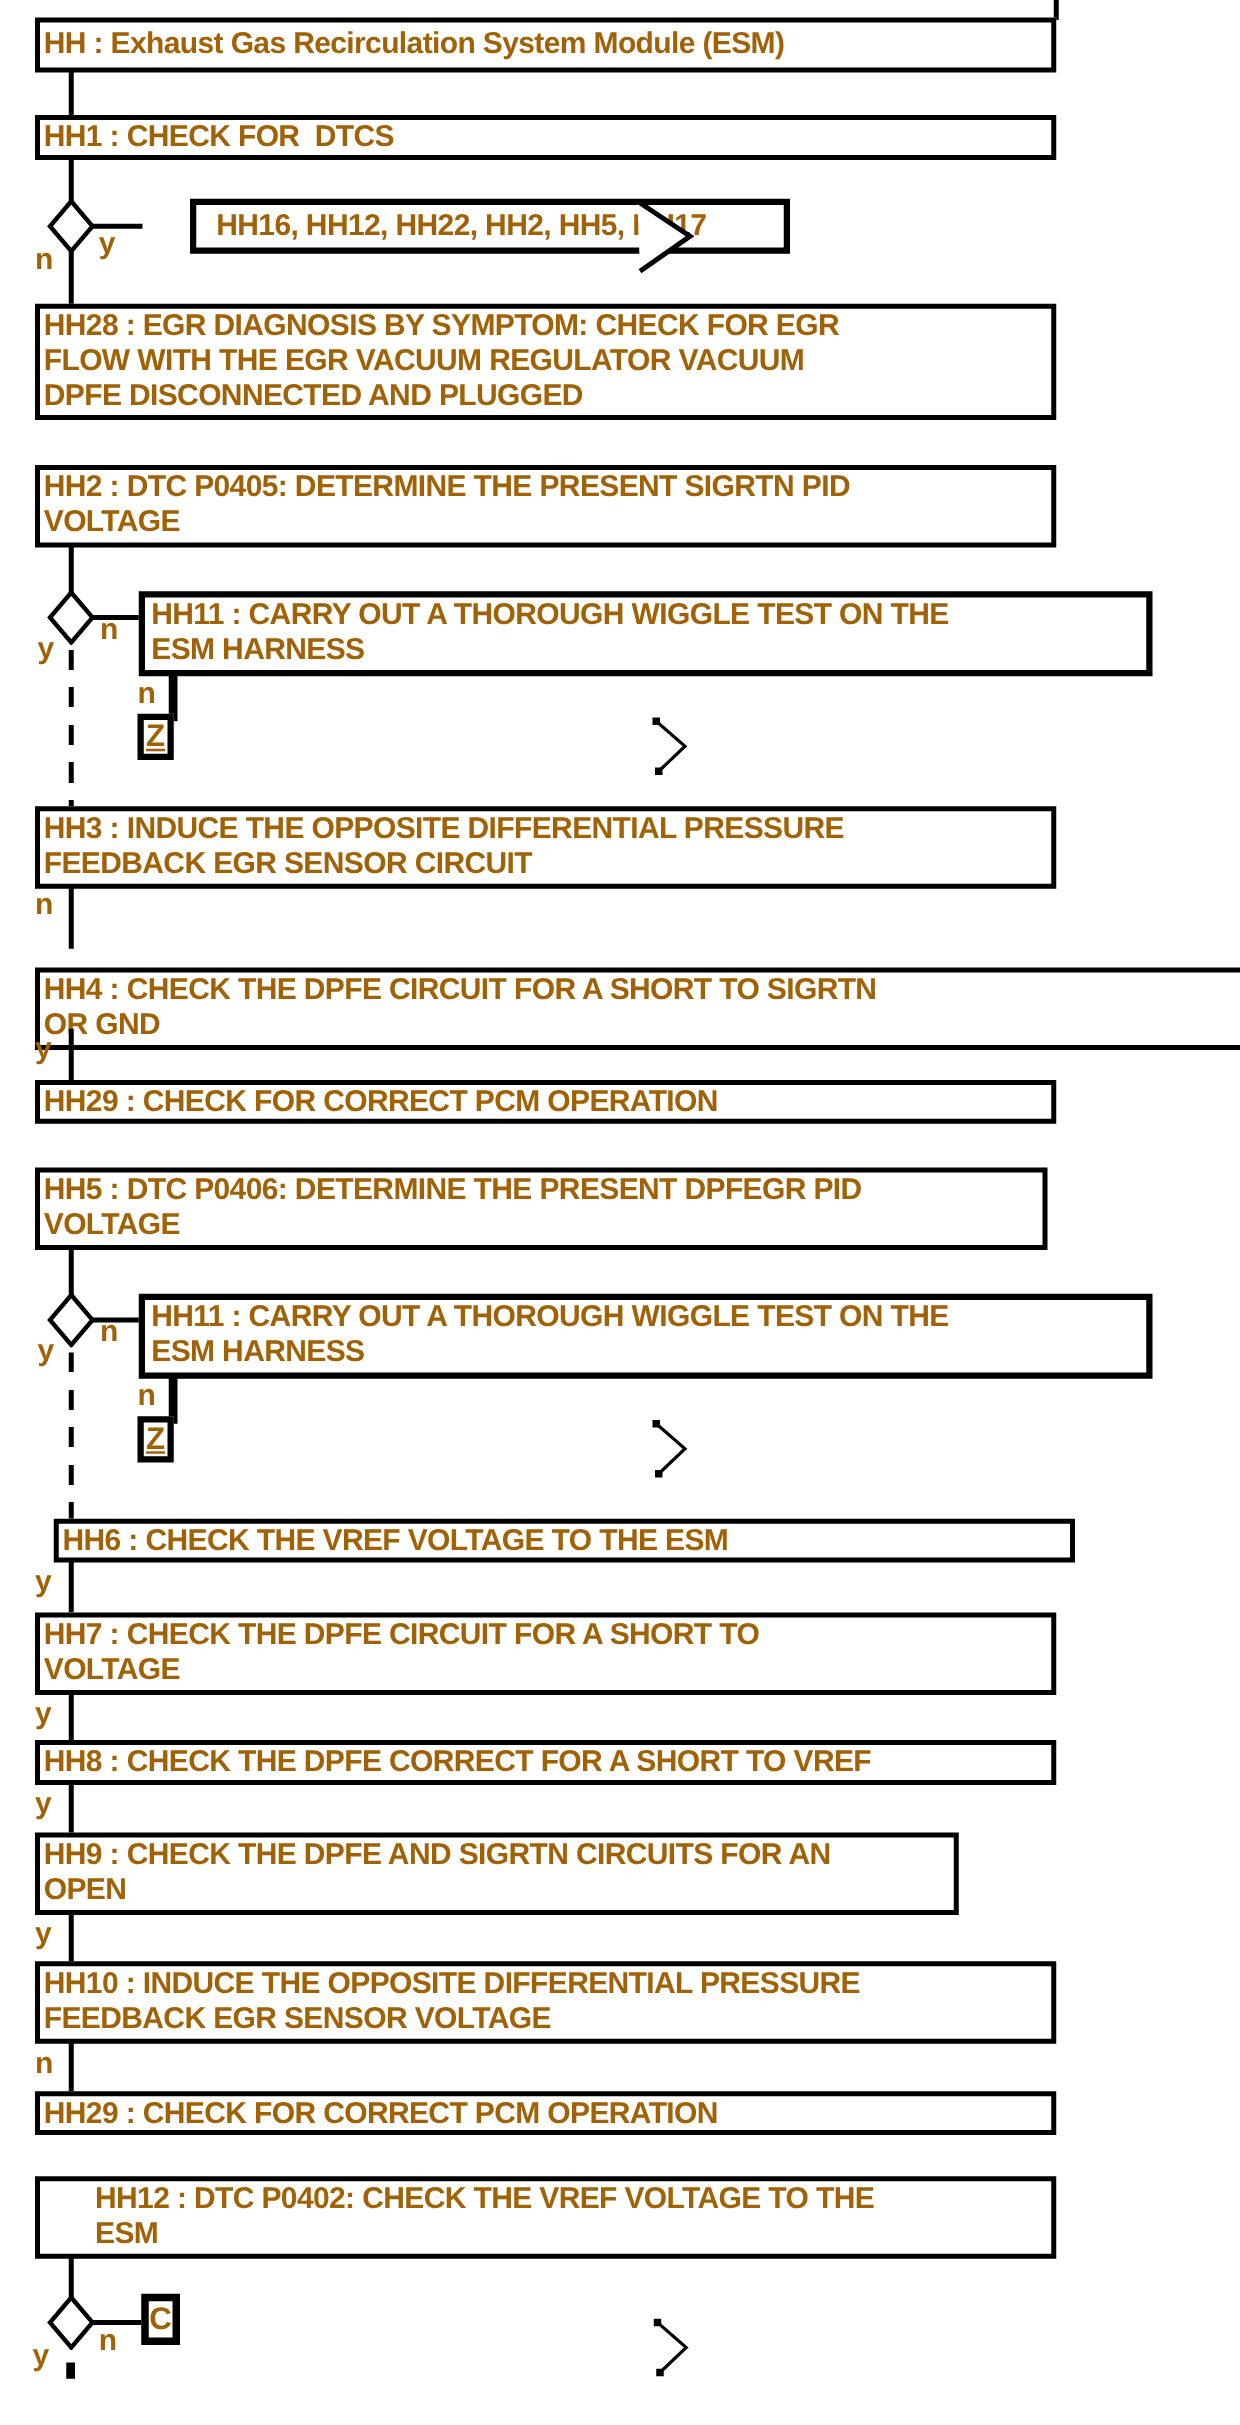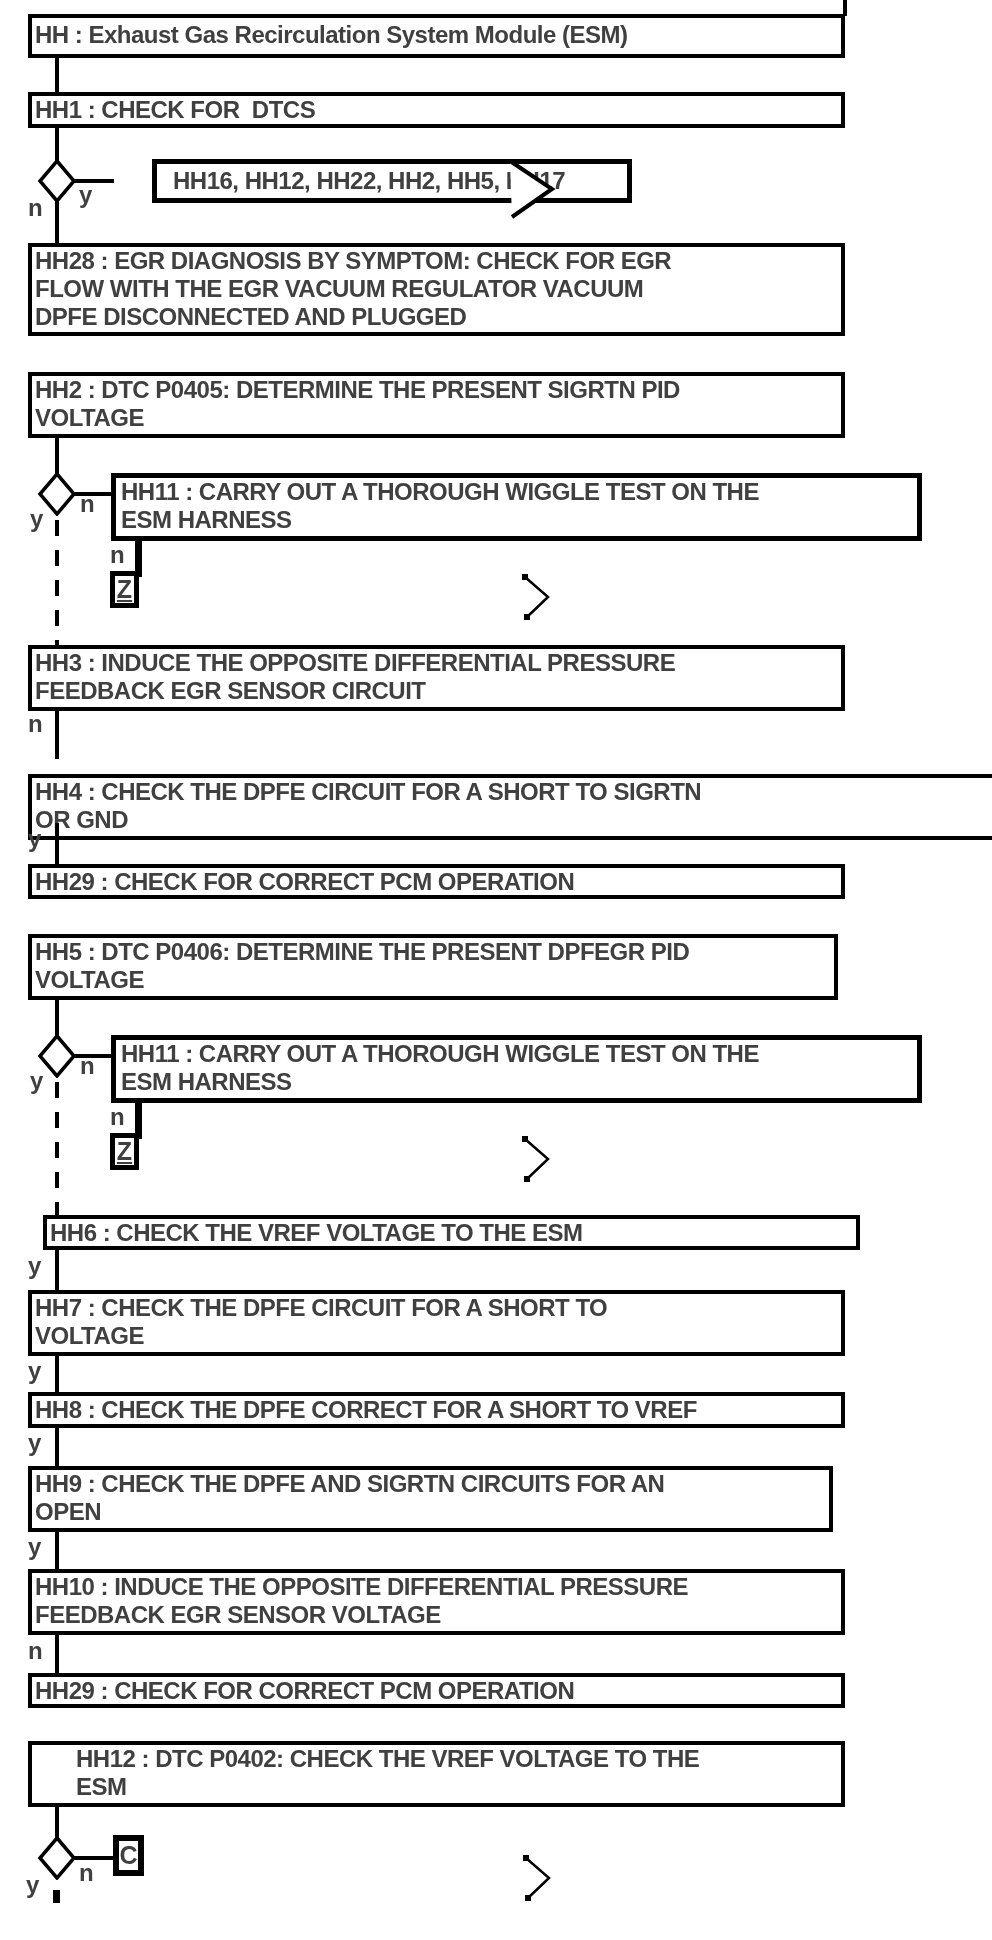--- a/index.html
+++ b/index.html
@@ -1,17 +1,17 @@
 <!DOCTYPE html>
 <html><head>
 <meta charset="utf-8">
 <style>
   html,body{margin:0;padding:0;background:#ffffff;}
   #canvas{position:relative;width:992px;height:1940px;background:#fff;overflow:hidden;
-          font-family:"Liberation Sans","DejaVu Sans",sans-serif;color:#404040;}
+          font-family:"Liberation Sans","DejaVu Sans",sans-serif;color:#a16207;}
   .box{position:absolute;box-sizing:border-box;border:4px solid #000;background:#fff;
        font-weight:bold;font-size:24px;line-height:28px;letter-spacing:-0.5px;
        white-space:pre-line;padding:0 2px 0 3px;overflow:hidden;}
   .title{line-height:34px;}
   .jump{position:absolute;box-sizing:border-box;border:5px solid #000;background:#fff;
         font-weight:bold;font-size:24px;letter-spacing:-0.5px;display:flex;align-items:center;
         padding-left:16px;overflow:hidden;white-space:nowrap;margin-left:40px;}
   .b5{border-width:5px;}
   .cbox{position:absolute;box-sizing:border-box;border:5px solid #000;background:#fff;
         font-weight:bold;font-size:25px;display:flex;align-items:center;justify-content:center;}
@@ -123,21 +123,21 @@
 
   <div class="box" style="left:28px;top:1290px;width:817px;height:66px;">HH7 : CHECK THE DPFE CIRCUIT FOR A SHORT TO
 VOLTAGE</div>
   <div class="lab" style="left:28px;top:1359px;">y</div>
   <div class="vline" style="left:55px;top:1355px;width:4px;height:38px;"></div>
 
   <div class="box" style="left:28px;top:1392px;width:817px;height:36px;">HH8 : CHECK THE DPFE CORRECT FOR A SHORT TO VREF</div>
   <div class="lab" style="left:28px;top:1431px;">y</div>
   <div class="vline" style="left:55px;top:1427px;width:4px;height:40px;"></div>
 
-  <div class="box" style="left:28px;top:1466px;width:805px;height:66px;">HH9 : CHECK THE DPFE AND SIGRTN CIRCUITS FOR AN
+  <div class="box" style="left:28px;top:1466px;width:739px;height:66px;">HH9 : CHECK THE DPFE AND SIGRTN CIRCUITS FOR AN
 OPEN</div>
   <div class="lab" style="left:28px;top:1535px;">y</div>
   <div class="vline" style="left:55px;top:1531px;width:4px;height:39px;"></div>
 
   <div class="box" style="left:28px;top:1569px;width:817px;height:66px;">HH10 : INDUCE THE OPPOSITE DIFFERENTIAL PRESSURE
 FEEDBACK EGR SENSOR VOLTAGE</div>
   <div class="lab" style="left:28px;top:1639px;">n</div>
   <div class="vline" style="left:55px;top:1634px;width:4px;height:39px;"></div>
 
   <div class="box" style="left:28px;top:1673px;width:817px;height:35px;">HH29 : CHECK FOR CORRECT PCM OPERATION</div>

